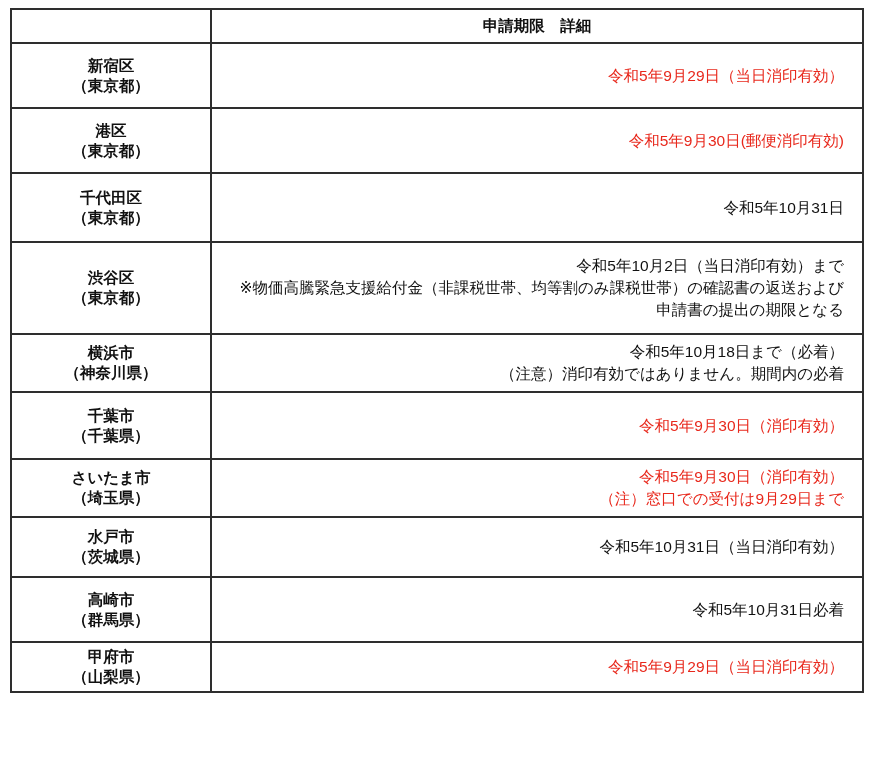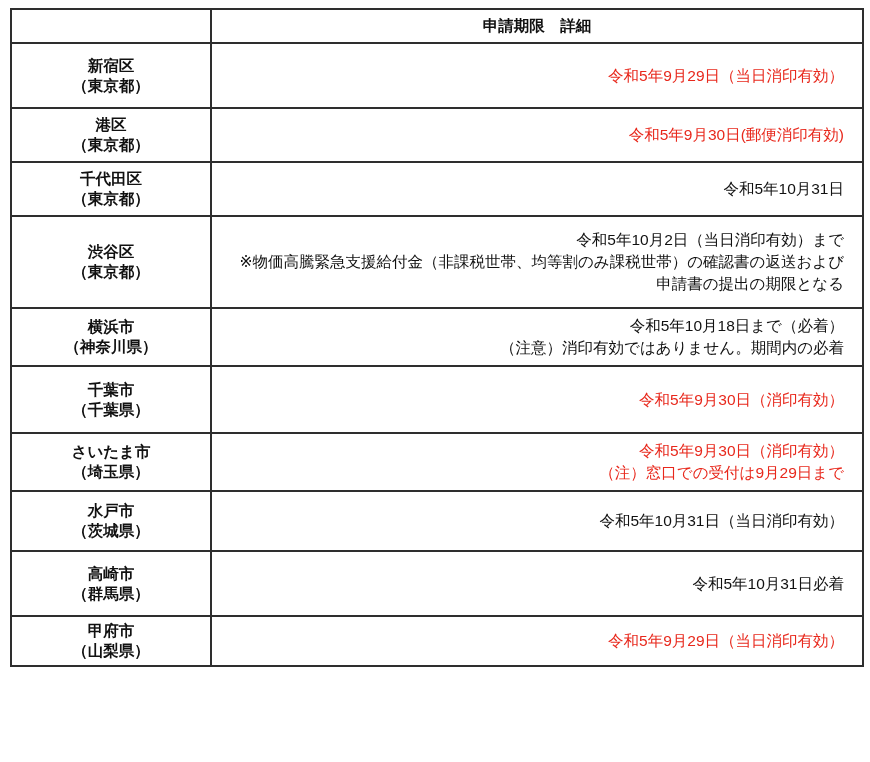--- a/index.html
+++ b/index.html
@@ -58,22 +58,22 @@
     padding: 6px 18px;
     line-height: 22px;
   }
   tbody td.detail-cell.black { color: var(--text-black, #111); }
   tbody td.detail-cell.red   { color: var(--deadline-red, #e8281c); }
   .detail-line { margin: 0; }
   .muni-line   { margin: 0; }
 
   
   tbody tr:nth-child(1)  { height: 65px; }
-  tbody tr:nth-child(2)  { height: 54px; }
-  tbody tr:nth-child(3)  { height: 54px; }
+  tbody tr:nth-child(2)  { height: 65px; }
+  tbody tr:nth-child(3)  { height: 69px; }
   tbody tr:nth-child(4)  { height: 92px; }
   tbody tr:nth-child(5)  { height: 57px; }
   tbody tr:nth-child(6)  { height: 67px; }
   tbody tr:nth-child(7)  { height: 58px; }
   tbody tr:nth-child(8)  { height: 60px; border-radius: 25px; }
   tbody tr:nth-child(9)  { height: 65px; }
   tbody tr:nth-child(10) { height: 48px; }
   tbody tr:nth-child(11) { height: 72px; }
 </style>
 </head>

